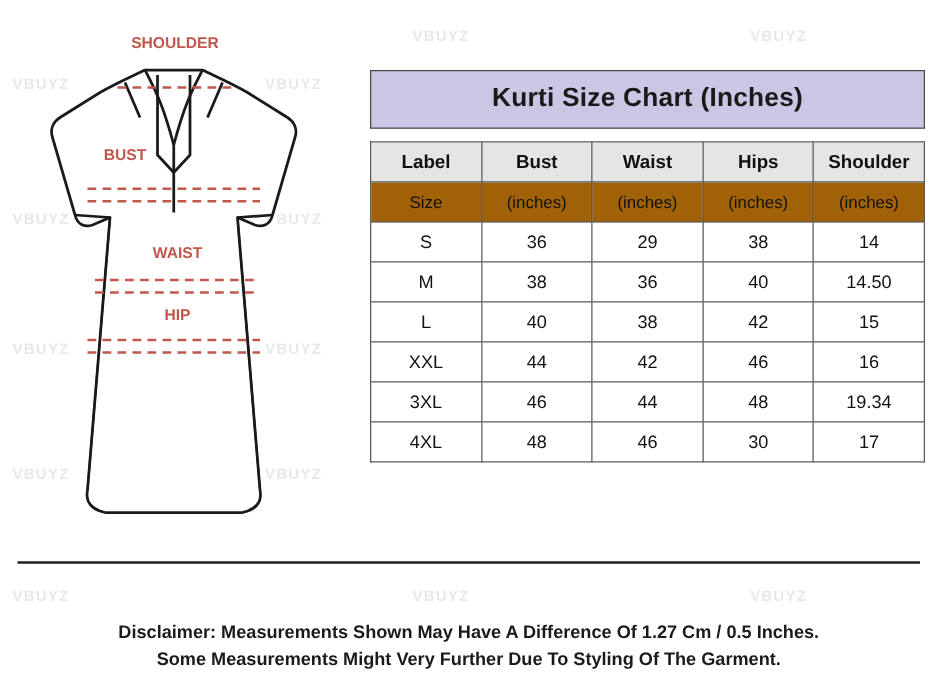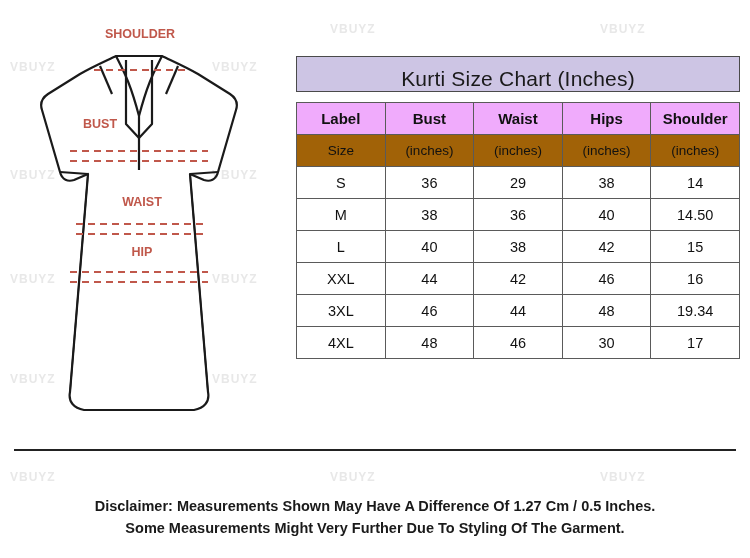--- a/index.html
+++ b/index.html
@@ -47,42 +47,42 @@
     position: absolute;
     left: 296px;
     top: 56px;
     width: 444px;
   }
   .chart-title {
     background: #cdc5e4;
     border: 1px solid #4a4a4a;
     text-align: center;
     font-size: 21px;
-    font-weight: normal;
+    font-weight: bold;
     color: #1a1a1a;
-    padding: 10px 0 0 0;
+    padding: 10px 0 11px 0;
     letter-spacing: 0.2px;
   }
   table.size-table {
     width: 100%;
     border-collapse: collapse;
     margin-top: 10px;
     table-layout: fixed;
   }
   table.size-table th,
   table.size-table td {
     border: 1px solid #5a5a5a;
     text-align: center;
     font-size: 14.5px;
     color: #111;
     height: 31px;
     padding: 0;
   }
   table.size-table thead th {
-    background: #f0abfc;
+    background: #e5e5e5;
     font-weight: bold;
     font-size: 15px;
   }
   table.size-table tr.units td {
     background: #a16207;
     font-weight: normal;
     font-size: 13.5px;
   }
   table.size-table tbody td {
     background: #ffffff;

